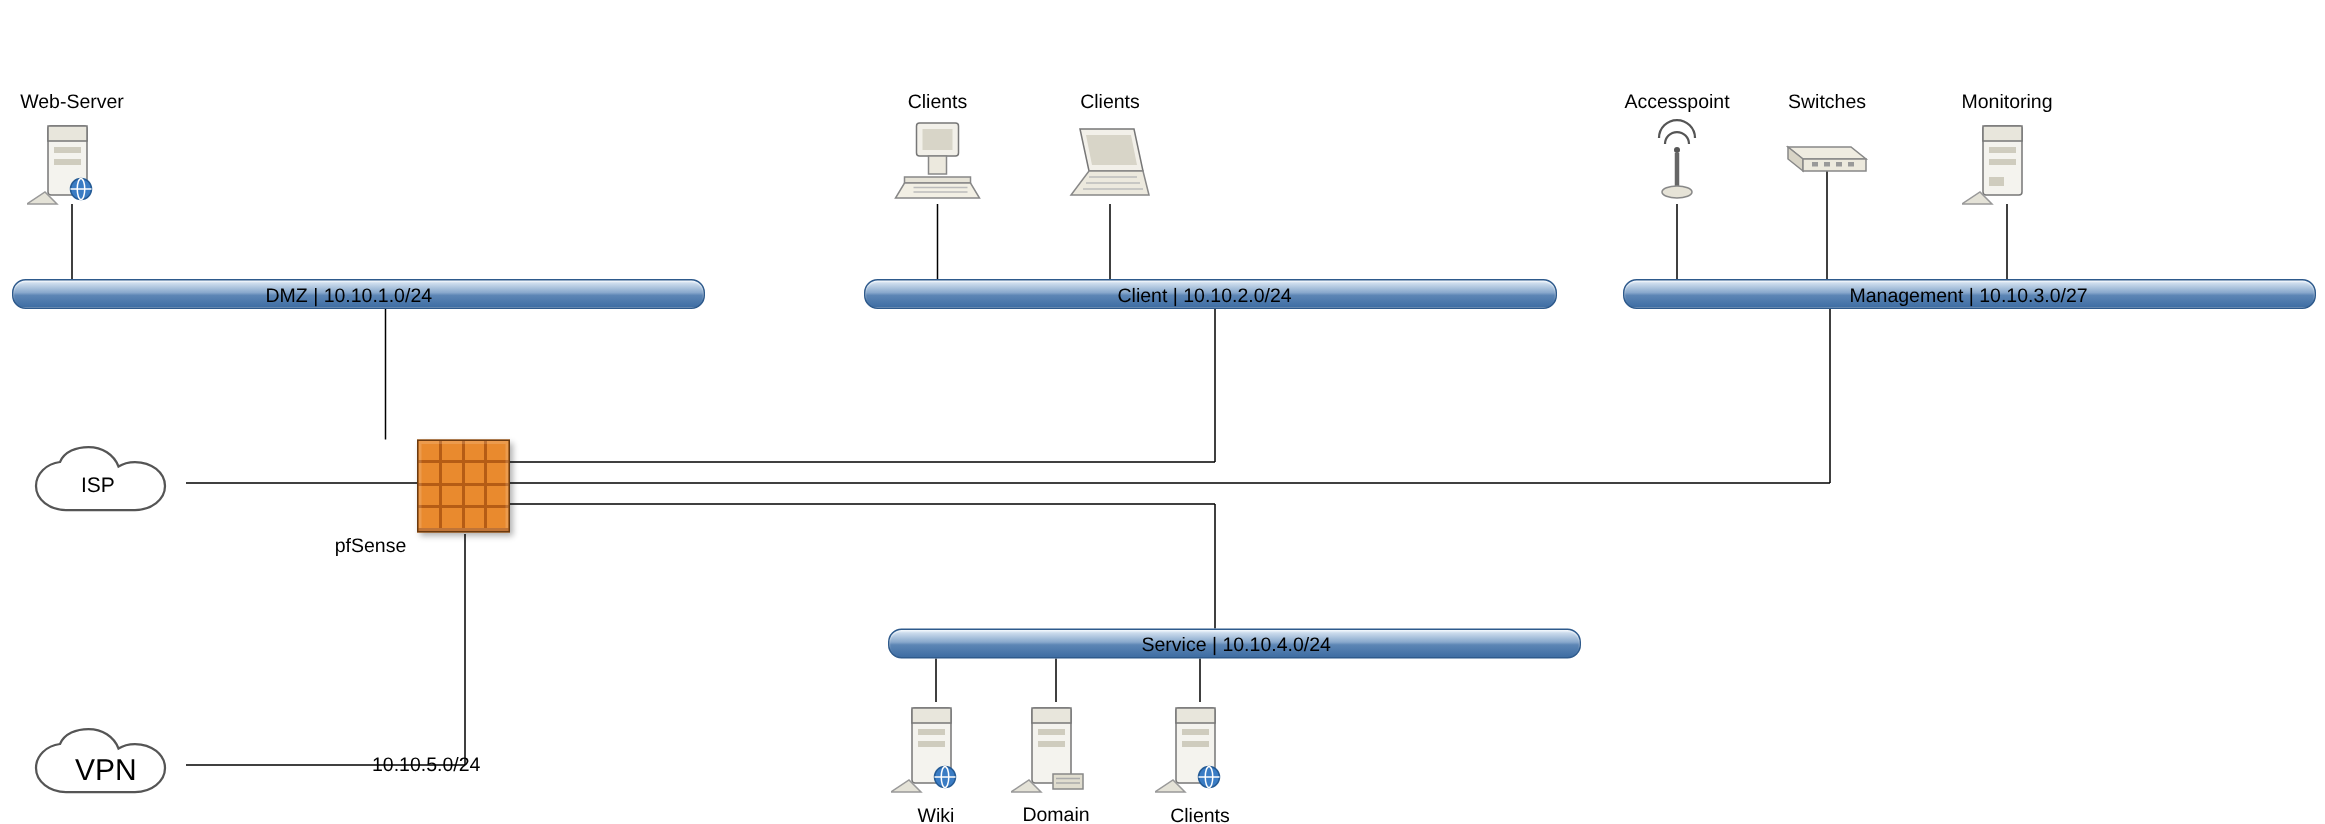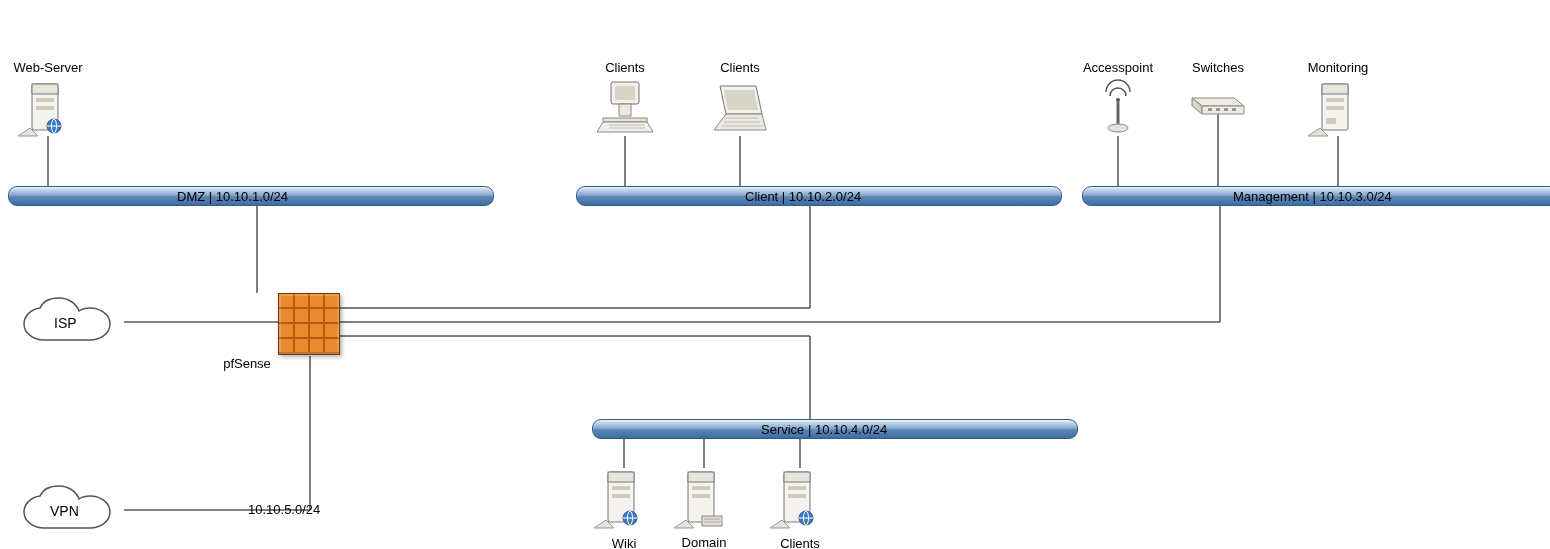--- a/index.html
+++ b/index.html
@@ -1,17 +1,17 @@
 <!DOCTYPE html>
 <html><head>
 <meta charset="utf-8">
 <style>
   html, body { margin:0; padding:0; background:#fff; }
   #stage { position:relative; width:1550px; height:549px; font-family:"Segoe UI",Arial,sans-serif; font-size:13px; color:#000;margin-top:36px; }
-  .pipe { position:absolute; height:18px; background:linear-gradient(to bottom,#e1ecf7 0%,#88a8cc 45%,#5d86b5 55%,#3e6da3 100%); border:1px solid #2e5a8c; border-radius:9px; box-shadow:inset 0 1px 1px rgba(255,255,255,.6);padding-left:24px; }
+  .pipe { position:absolute; height:18px; background:linear-gradient(to bottom,#e1ecf7 0%,#88a8cc 45%,#5d86b5 55%,#3e6da3 100%); border:1px solid #2e5a8c; border-radius:9px; box-shadow:inset 0 1px 1px rgba(255,255,255,.6); }
   .pipe-label { position:absolute; top:0; bottom:0; display:flex; align-items:center; padding-left:8px; font-size:13px; color:#000; white-space:nowrap; }
   .label { position:absolute; font-size:13px; color:#000; text-align:center; white-space:nowrap; }
   .label.below { transform:translateX(-50%); }
   .wire { stroke:#000; stroke-width:1; fill:none; }
   svg.overlay { position:absolute; left:0; top:0; width:1550px; height:549px; pointer-events:none; }
   .icon { position:absolute; width:60px; height:60px; }
   .icon svg { width:100%; height:100%; display:block; }
   .firewall { position:absolute; width:60px; height:60px; }
   .firewall .brick { width:100%; height:100%; background:#e98a2e; border:1.5px solid #6b3a10; box-shadow:2px 2px 4px rgba(0,0,0,.3),inset 0 0 0 2px rgba(255,255,255,.15); background-image:
       repeating-linear-gradient(to bottom,transparent 0,transparent 13px,#b55c15 13px,#b55c15 15px),
@@ -129,21 +129,21 @@
 </div>
 <div class="label" style="left:1338px;top:24px;transform:translateX(-50%)">Monitoring</div>
 
 <div class="pipe" style="left:8px;top:150px;width:460px">
   <div class="pipe-label" style="left:160px">DMZ | 10.10.1.0/24</div>
 </div>
 <div class="pipe" style="left:576px;top:150px;width:460px">
   <div class="pipe-label" style="left:160px">Client | 10.10.2.0/24</div>
 </div>
 <div class="pipe" style="left:1082px;top:150px;width:460px">
-  <div class="pipe-label" style="left:142px">Management | 10.10.3.0/24</div>
+  <div class="pipe-label" style="left:142px">Management | 10.10.3.0/27</div>
 </div>
 <div class="pipe" style="left:592px;top:383px;width:460px">
   <div class="pipe-label" style="left:160px">Service | 10.10.4.0/24</div>
 </div>
 
 <div class="firewall" style="left:278px;top:257px">
       <div class="brick"></div>
     </div>
 <div class="label" style="left:247px;top:320px;transform:translateX(-50%)">pfSense</div>
 
@@ -152,21 +152,21 @@
         <path d="M24 44c-11 0-20-7-20-16 0-8 7-15 16-16 3-7 11-10 19-10 9 0 17 5 20 13 3-2 7-3 11-3 11 0 20 7 20 16s-9 16-20 16H24z" fill="#fff" stroke="#555" stroke-width="1.5"></path>
       </svg>
 </div>
 <div class="label" style="left:54px;top:279px;font-size:14px">ISP</div>
 
 <div class="cloud" style="left:20px;top:448px;width:104px;height:56px">
   <svg viewBox="0 0 104 56">
         <path d="M24 44c-11 0-20-7-20-16 0-8 7-15 16-16 3-7 11-10 19-10 9 0 17 5 20 13 3-2 7-3 11-3 11 0 20 7 20 16s-9 16-20 16H24z" fill="#fff" stroke="#555" stroke-width="1.5"></path>
       </svg>
 </div>
-<div class="label" style="left:50px;top:467px;font-size:14px">VPN</div>
+<div class="label" style="left:50px;top:467px;font-size:20px">VPN</div>
 
 <div class="label" style="left:248px;top:466px">10.10.5.0/24</div>
 
 <div class="icon" style="left:594px;top:432px;height:64px">
   <svg viewBox="0 0 60 64">
         <rect x="14" y="4" width="26" height="50" rx="2" fill="#f4f3ee" stroke="#777"></rect>
         <rect x="14" y="4" width="26" height="10" fill="#e8e6dc" stroke="#777"></rect>
         <rect x="18" y="18" width="18" height="4" fill="#cfccbe"></rect>
         <rect x="18" y="26" width="18" height="4" fill="#cfccbe"></rect>
         <circle cx="36" cy="50" r="7" fill="#3a7cc4" stroke="#245a94"></circle>

